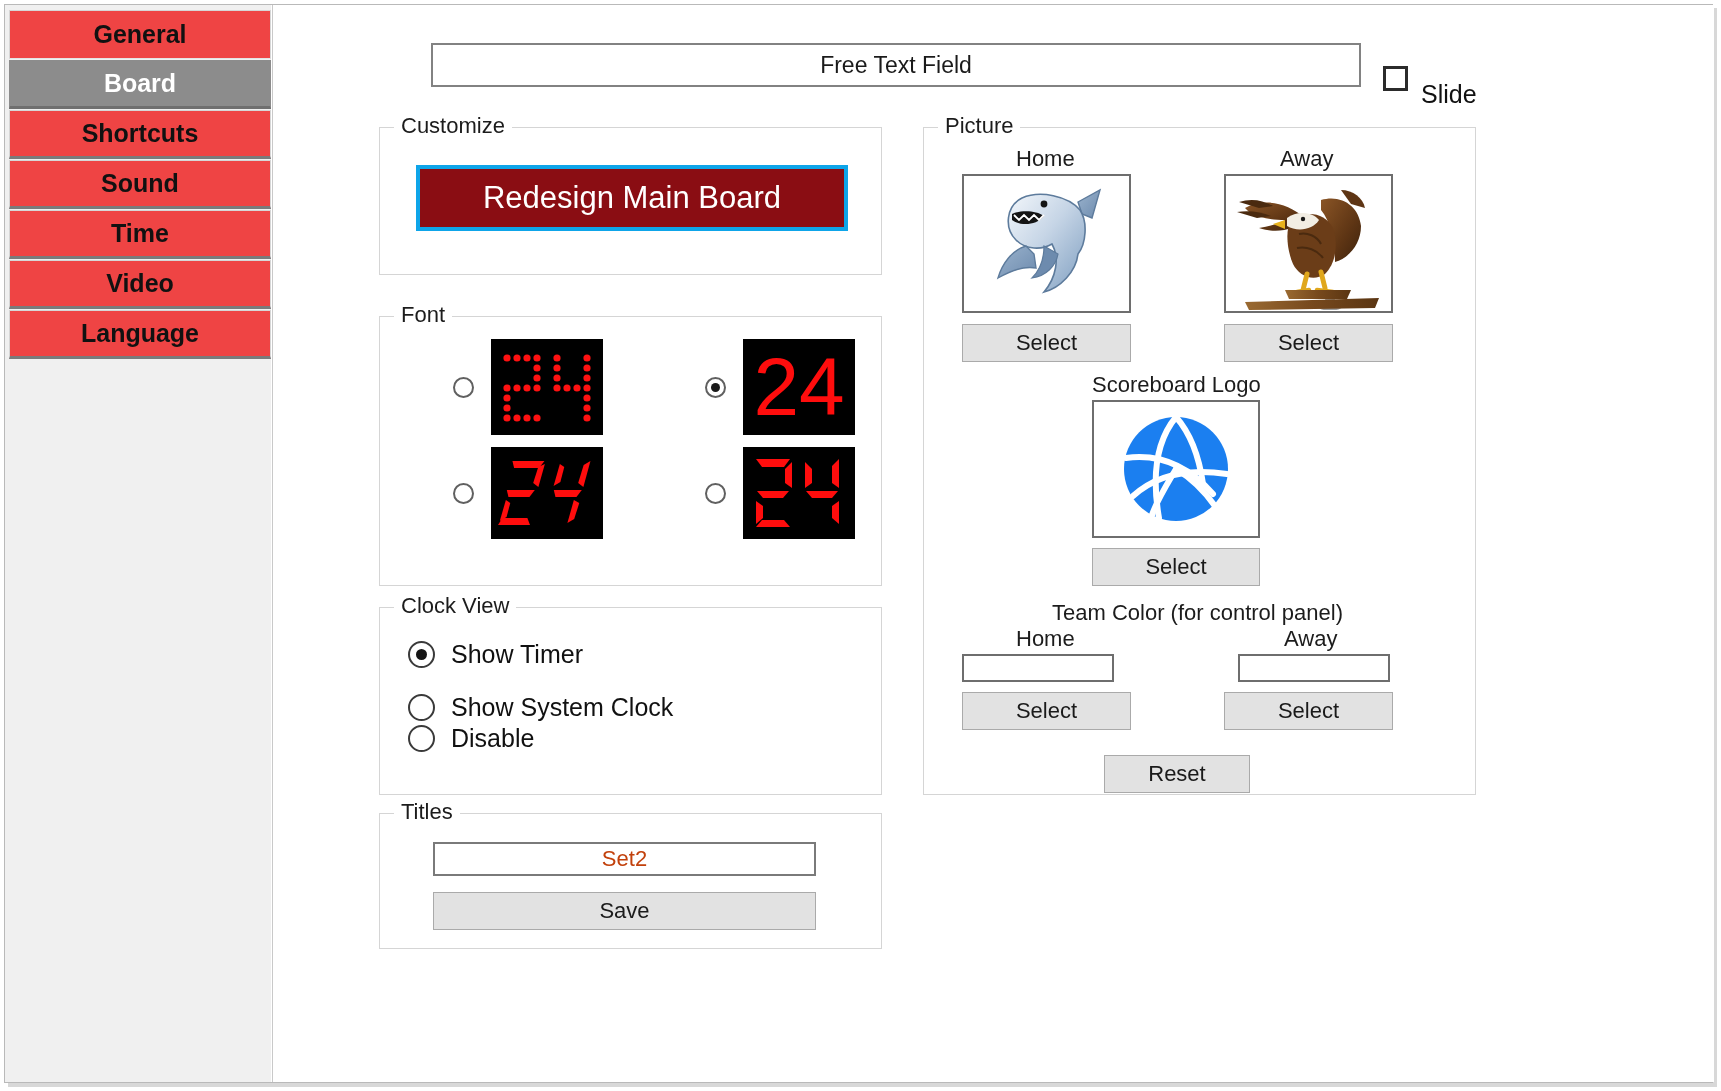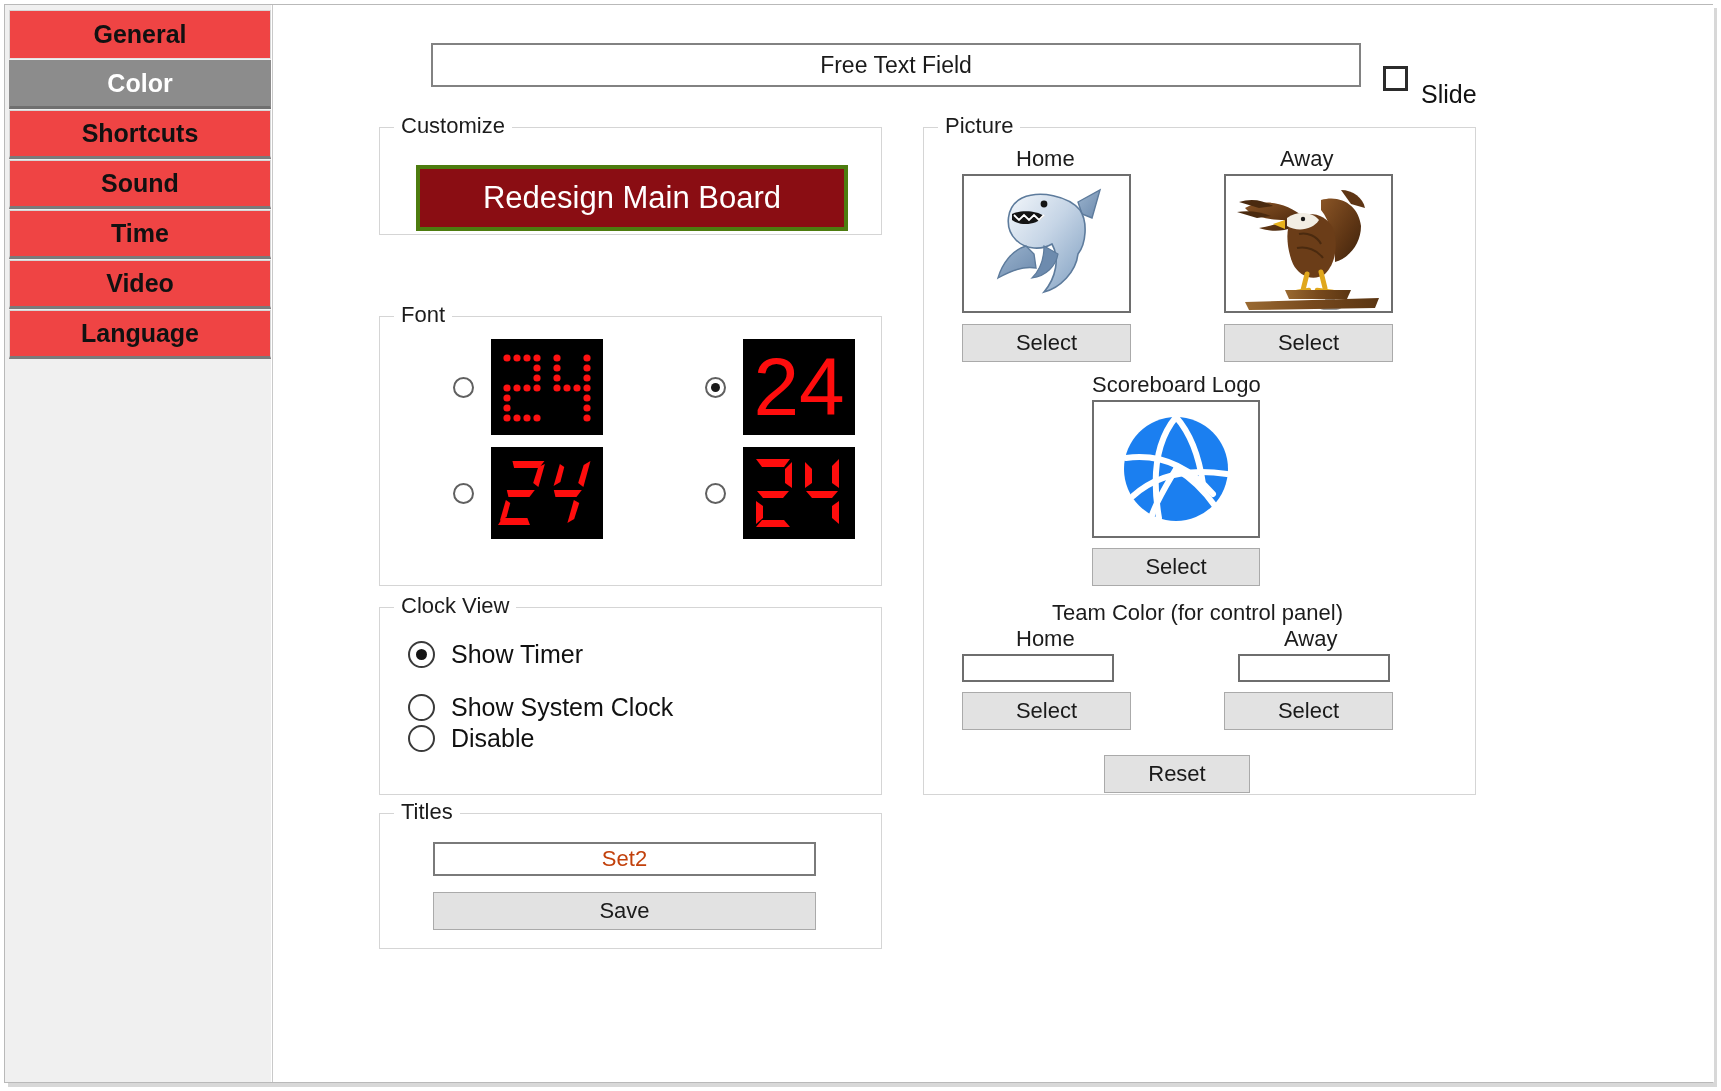--- a/index.html
+++ b/index.html
@@ -136,27 +136,27 @@
     position: absolute;
     top: -15px; left: 14px;
     background: #ffffff;
     padding: 0 7px;
     font-size: 22px;
     color: #1c1c1c;
     white-space: nowrap;
   }
 
   
-  #grp-customize { left: 106px; top: 122px; width: 503px; height: 108px; }
+  #grp-customize { left: 106px; top: 122px; width: 503px; height: 148px; }
   .redesign-btn {
     position: absolute;
     left: 36px; top: 37px;
     width: 432px; height: 66px;
     background: #8a0d13;
-    border: 4px solid #4d7c0f;
+    border: 4px solid #0ea5e9;
     box-sizing: border-box;
     color: #ffffff;
     font-family: "Liberation Sans", sans-serif;
     font-size: 31px;
     cursor: pointer;
     display: flex;
     align-items: center;
     justify-content: center;
   }
 
@@ -308,21 +308,21 @@
   <div class="window-frame"></div>
   <div class="frame-shadow-r"></div>
   <div class="frame-shadow-b"></div>
 
   <div class="sidebar">
     <div class="sidebar-inner">
       <div class="tab-item first">
         <span>General</span>
       </div>
       <div class="tab-item selected">
-        <span>Color</span>
+        <span>Board</span>
       </div>
       <div class="tab-item">
         <span>Shortcuts</span>
       </div>
       <div class="tab-item">
         <span>Sound</span>
       </div>
       <div class="tab-item">
         <span>Time</span>
       </div>

